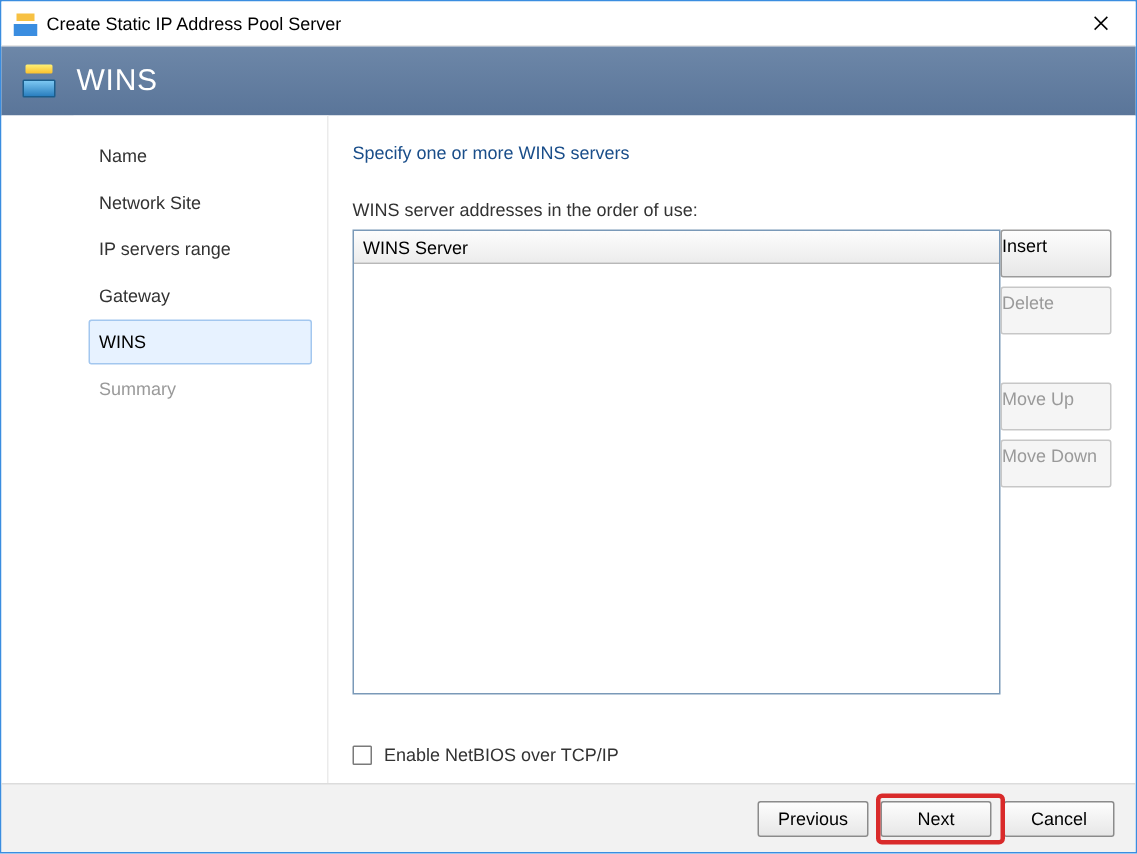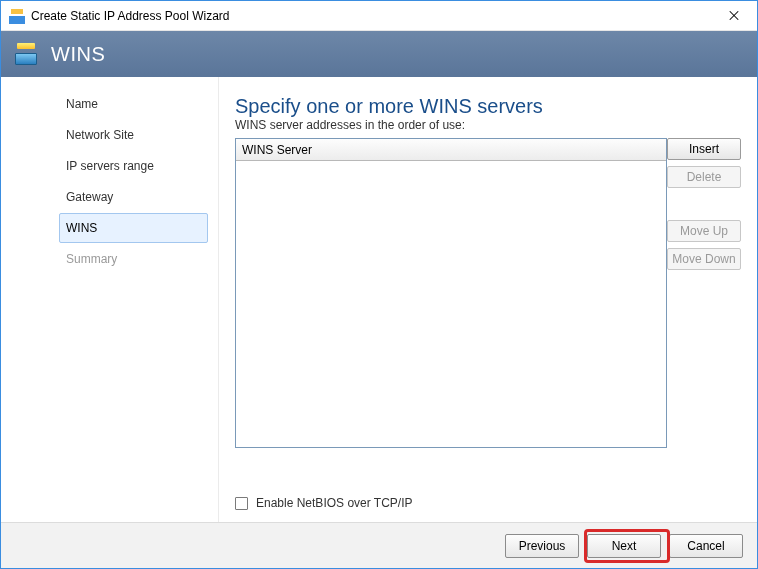--- a/index.html
+++ b/index.html
@@ -109,21 +109,22 @@
   }
 
   .main-panel {
     flex: 1;
     padding: 18px 16px 12px 16px;
     display: flex;
     flex-direction: column;
   }
   .heading {
     color: #1a4e8a;
-    font-size: 20px;
+    font-size: 12px;
+    margin-bottom: 24px;
   }
   .instr {
     font-size: 12px;
     color: #333;
     margin-bottom: 6px;
   }
   .table-row {
     display: flex;
     align-items: flex-start;
     flex: 1;
@@ -145,25 +146,24 @@
     font-size: 12px;
   }
   .grid-body { flex:1; }
 
   .btn-col {
     width: 74px;
     display: flex; flex-direction: column; gap: 6px;
   }
   .btn-col .spacer { height: 20px; }
   .btn {
-    height: 22px;
+    height: 32px;
     border: 1px solid #9b9b9b;
     background: linear-gradient(to bottom, #fdfdfd, #e7e7e7);
     font-size: 12px;
-    text-align: center;
     line-height: 20px;
     cursor: pointer;
     border-radius: 2px;
   }
   .btn.disabled {
     color: #9a9a9a;
     border-color: #c7c7c7;
     background: #f5f5f5;
     cursor: default;
   }
@@ -215,21 +215,21 @@
 
 <div class="window">
 
   <div class="titlebar">
     <span class="app-icon">
       <svg width="16" height="16" viewBox="0 0 16 16">
         <rect x="0" y="8" width="16" height="8" fill="#3a8de0"></rect>
         <rect x="2" y="1" width="12" height="5" fill="#f7c143"></rect>
       </svg>
     </span>
-    <span class="title-text">Create Static IP Address Pool Wizard</span>
+    <span class="title-text">Create Static IP Address Pool Server</span>
     <div class="close-btn">
       <span class="close-x"></span>
     </div>
   </div>
 
   <div class="banner">
     <span class="banner-icon">
       <span class="top"></span>
         <span class="bot"></span>
     </span>

